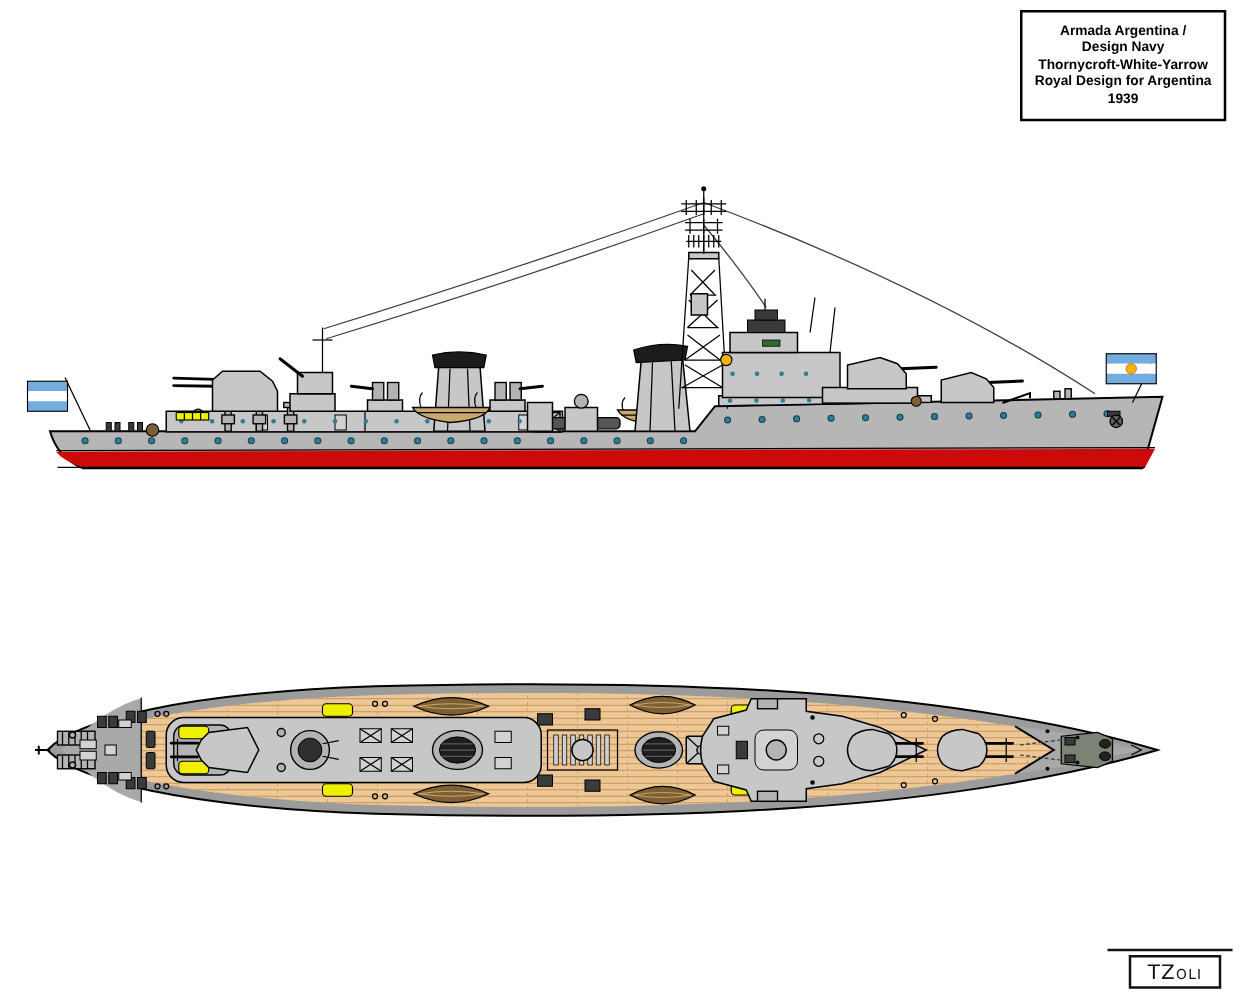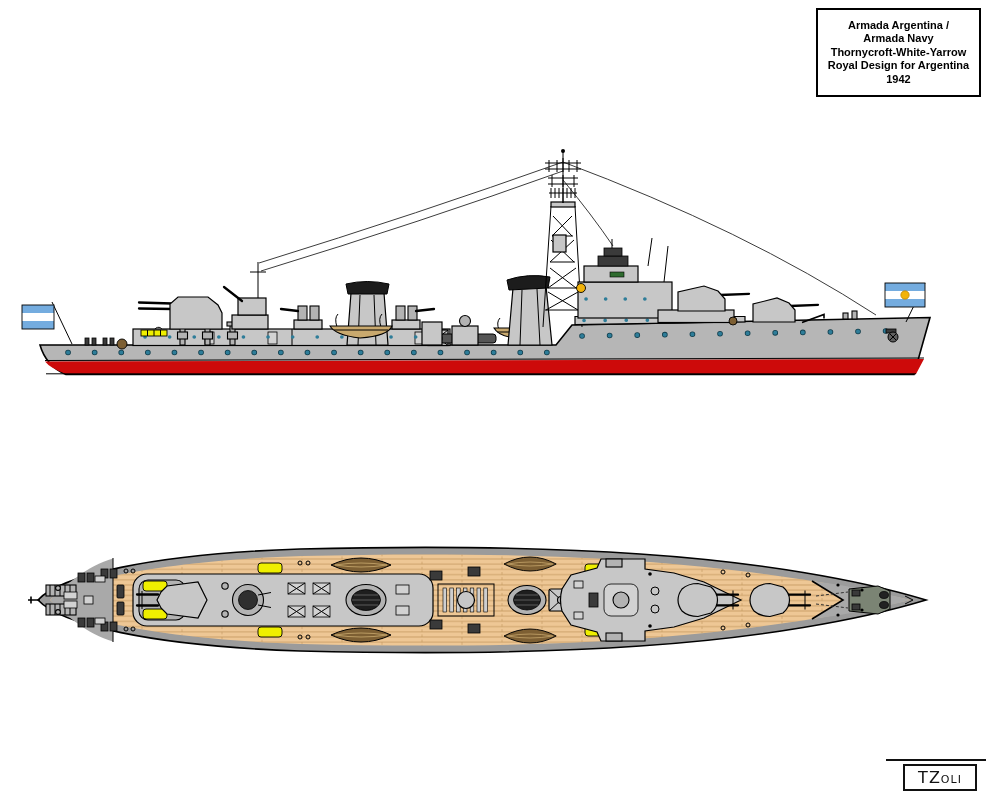--- a/index.html
+++ b/index.html
@@ -467,24 +467,24 @@
       <circle cx="838" cy="585" r="1.6" fill="var(--outline)"></circle>
       <circle cx="862" cy="590" r="1.6" fill="var(--outline)"></circle>
       <circle cx="838" cy="615" r="1.6" fill="var(--outline)"></circle>
       <circle cx="862" cy="610" r="1.6" fill="var(--outline)"></circle>
     </g>
   </g>
 </svg>
 
 <div class="title-box">
   <div>Armada Argentina /</div>
-  <div>Armada Navy</div>
+  <div>Design Navy</div>
   <div>Thornycroft-White-Yarrow</div>
   <div>Royal Design for Argentina</div>
-  <div>1942</div>
+  <div>1939</div>
 </div>
 
 <div class="sig-line"></div>
 <div class="sig-box">
   <span>TZoli</span>
 </div>
 
 </div>
 
 </body></html>

